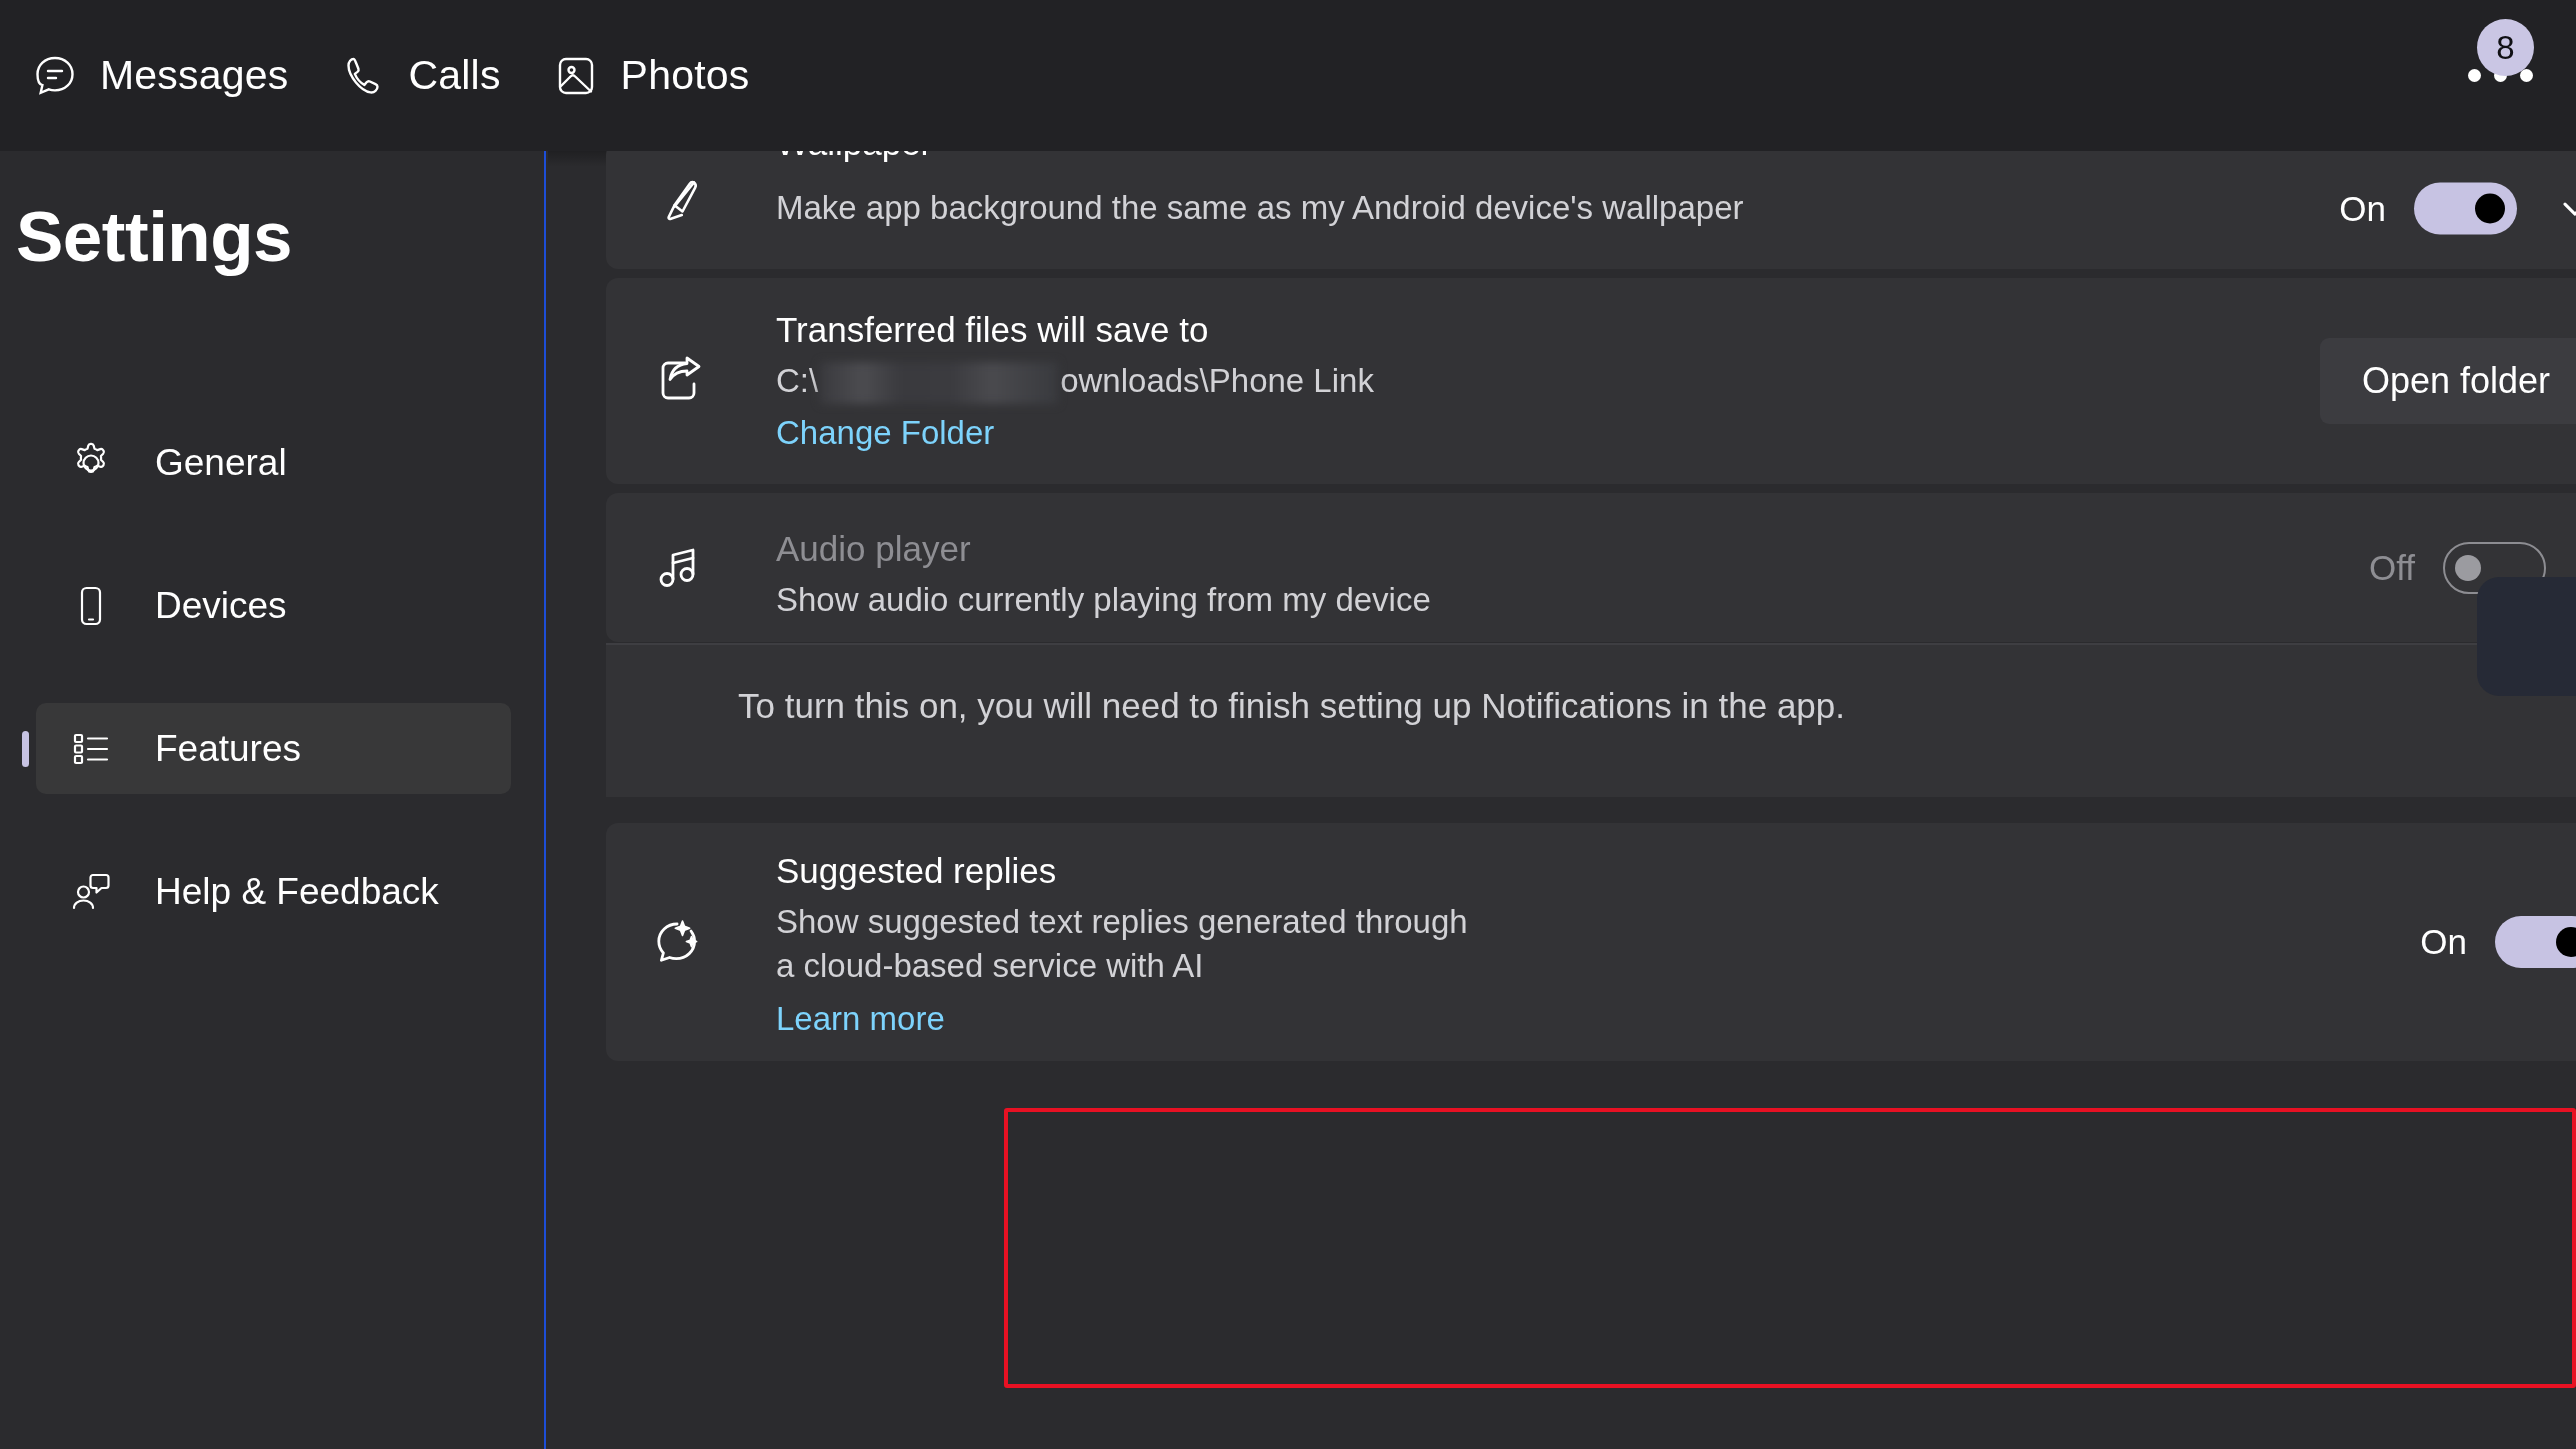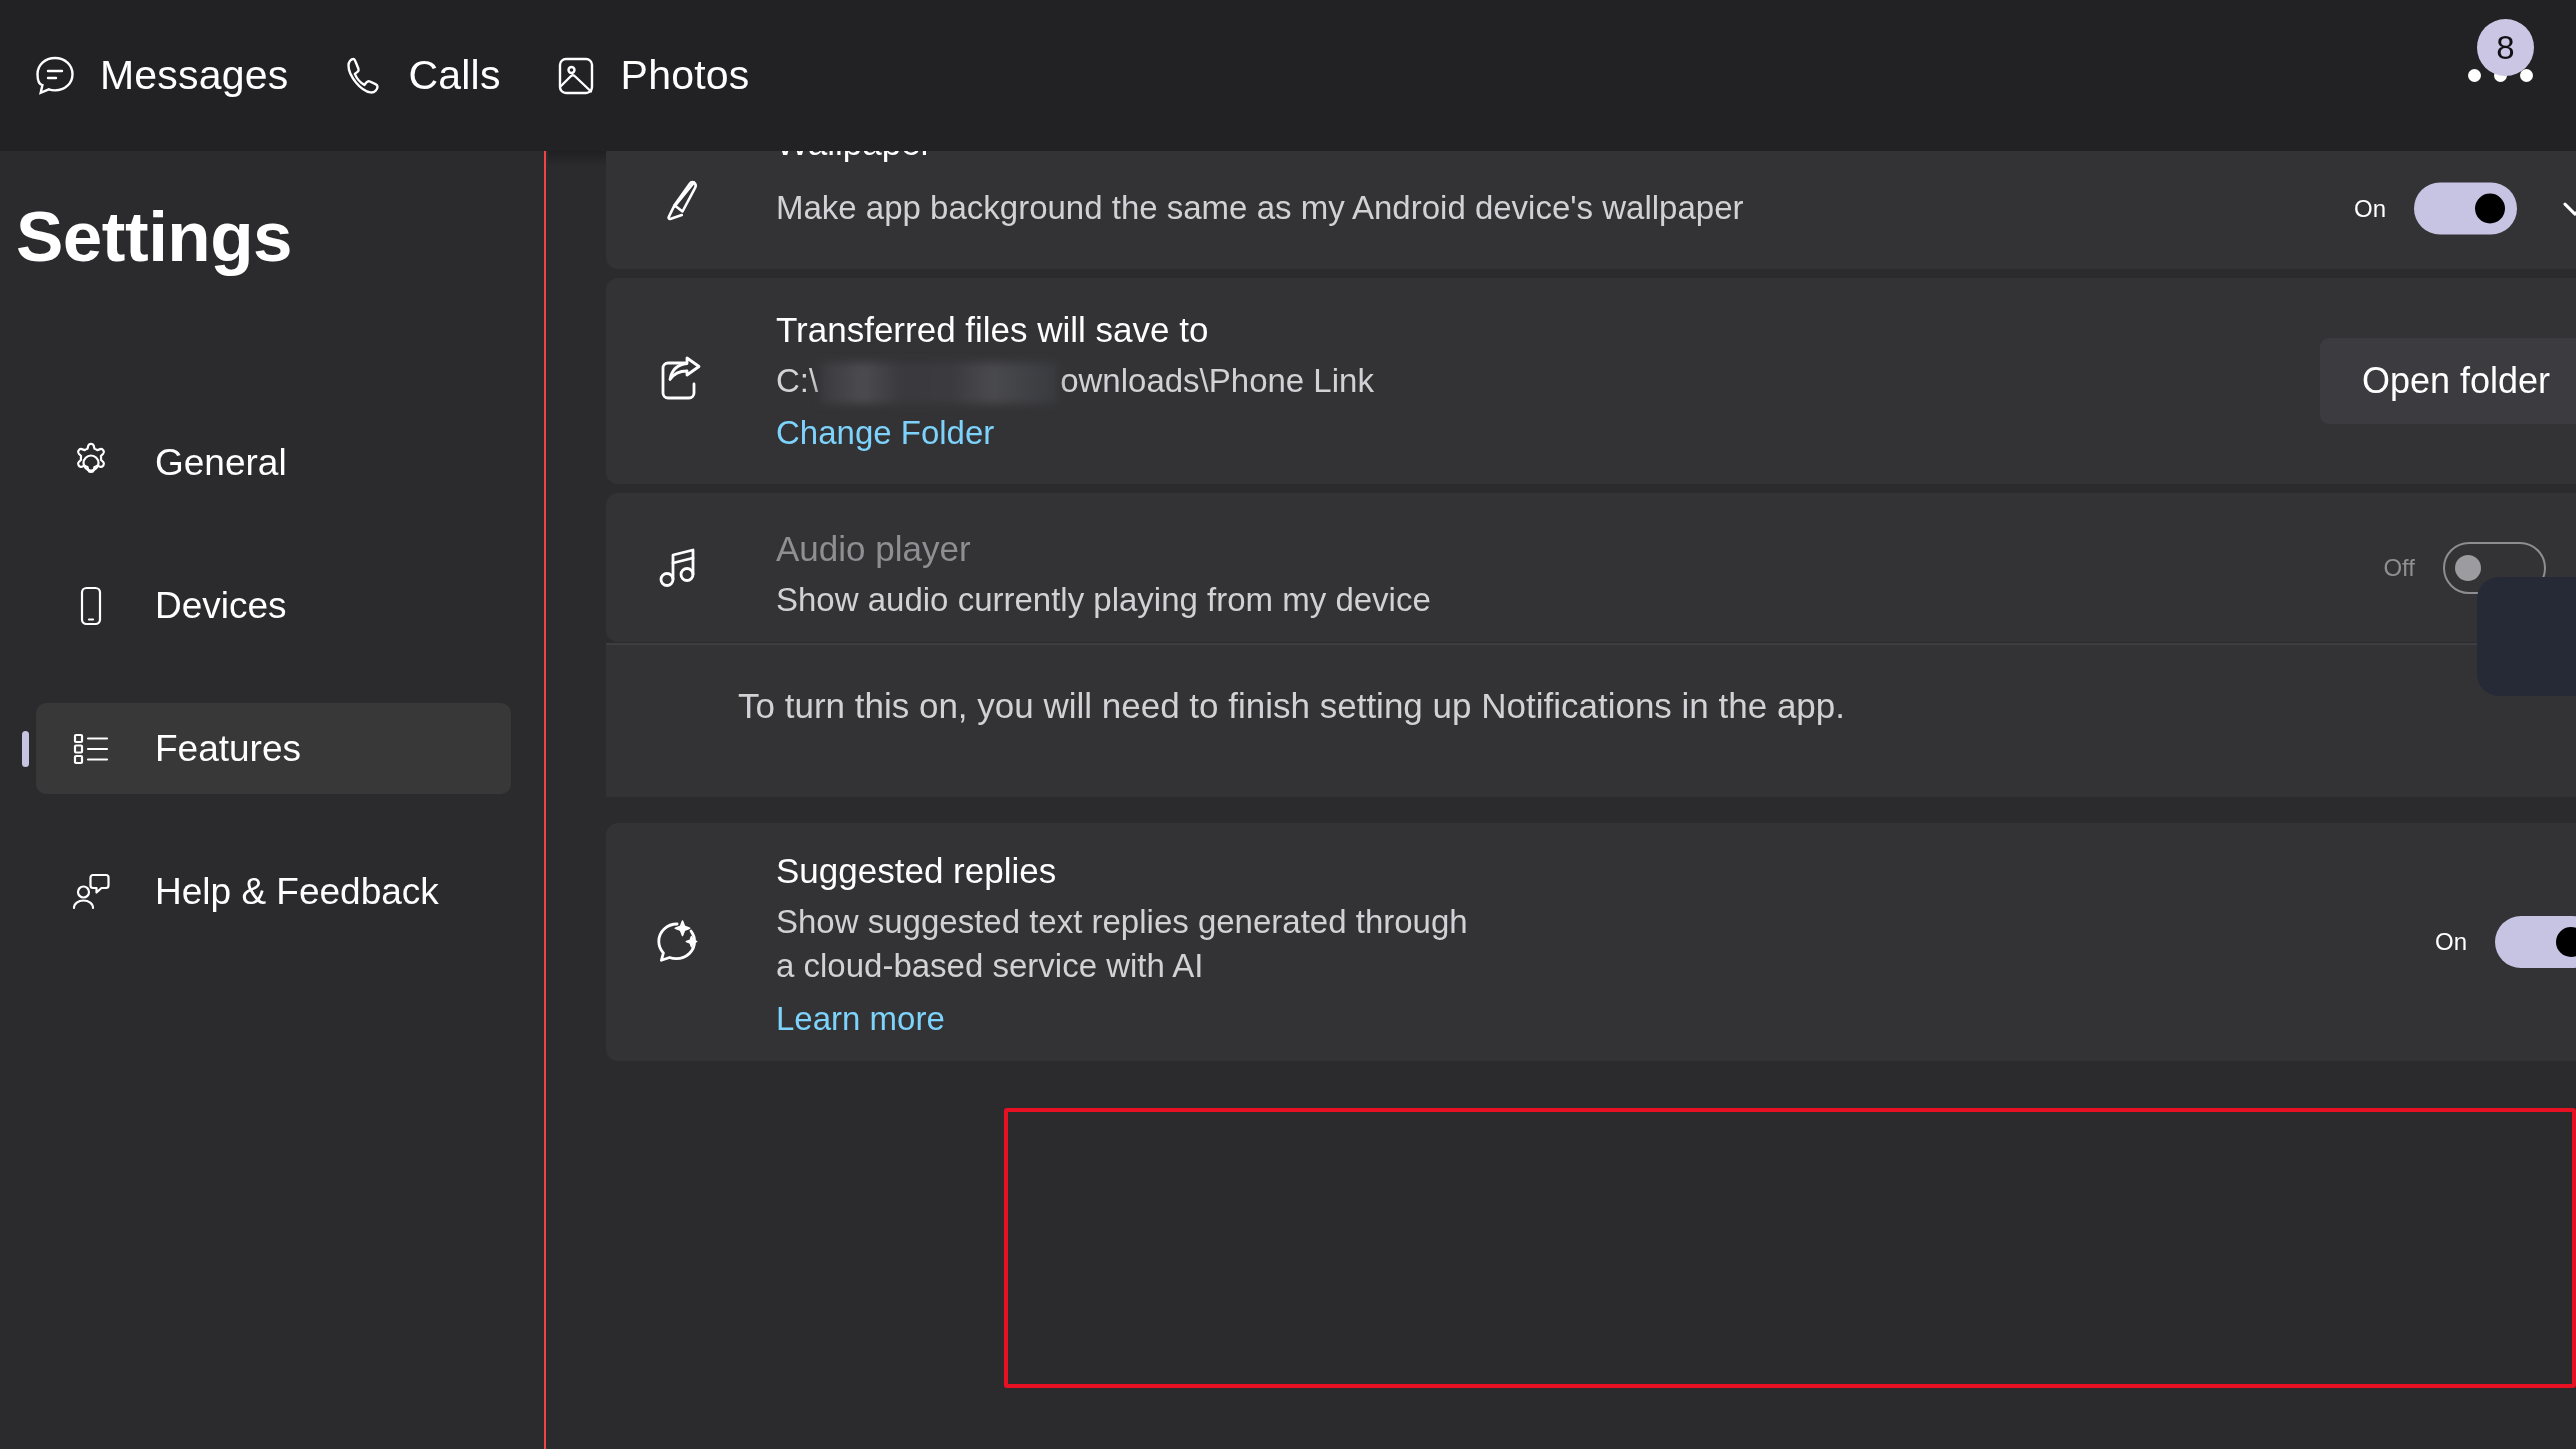--- a/index.html
+++ b/index.html
@@ -40,21 +40,21 @@
     width: 57px; height: 57px; border-radius: 50%;
     background: #cac6e4; color: #101014;
     display: flex; align-items: center; justify-content: center;
     font-size: 33px; font-weight: 400;
   }
 
   
   .sidebar {
     position: absolute; left: 0; top: 151px; width: 546px; height: 1298px;
     background: #2b2b2e;
-    border-right: 2px solid #ef4444;
+    border-right: 2px solid #1d4ed8;
   }
   .page-title {
     position: absolute; left: 16px; top: 45px;
     font-size: 71px; font-weight: 600; color: #ffffff; letter-spacing: -0.5px;
   }
   .nav-list { position: absolute; left: 36px; top: 266px; width: 475px; }
   .nav-item {
     position: relative; display: flex; align-items: center; gap: 42px;
     height: 91px; border-radius: 10px; padding-left: 33px; cursor: pointer;
     margin-bottom: 52px;
@@ -84,21 +84,21 @@
   .card-text { position: absolute; left: 170px; }
   .card-title { font-size: 35px; color: #ffffff; font-weight: 400; line-height: 1.28; }
   .card-title.dim { color: #8e8e93; }
   .card-desc { font-size: 33px; color: #d2d2d6; font-weight: 400; line-height: 1.34; }
   .card-link { font-size: 33px; color: #7dd3fc; font-weight: 400; line-height: 1.3; cursor: pointer; }
 
   .ctrl-right {
     position: absolute; right: 0px; top: 50%; transform: translateY(-50%);
     display: flex; align-items: center; gap: 28px;
   }
-  .state-label { font-size: 24px; color: #ffffff; }
+  .state-label { font-size: 35px; color: #ffffff; }
   .state-label.off { color: #8e8e93; }
 
   .toggle {
     width: 103px; height: 52px; border-radius: 26px;
     position: relative; cursor: pointer; flex: none;
   }
   .toggle.on { background: #c7c3e3; }
   .toggle.off { background: transparent; border: 2px solid #8d8d92; }
   .toggle .knob { position: absolute; top: 50%; transform: translateY(-50%); border-radius: 50%; }
   .toggle.on .knob { right: 12px; width: 30px; height: 30px; background: #000000; }

